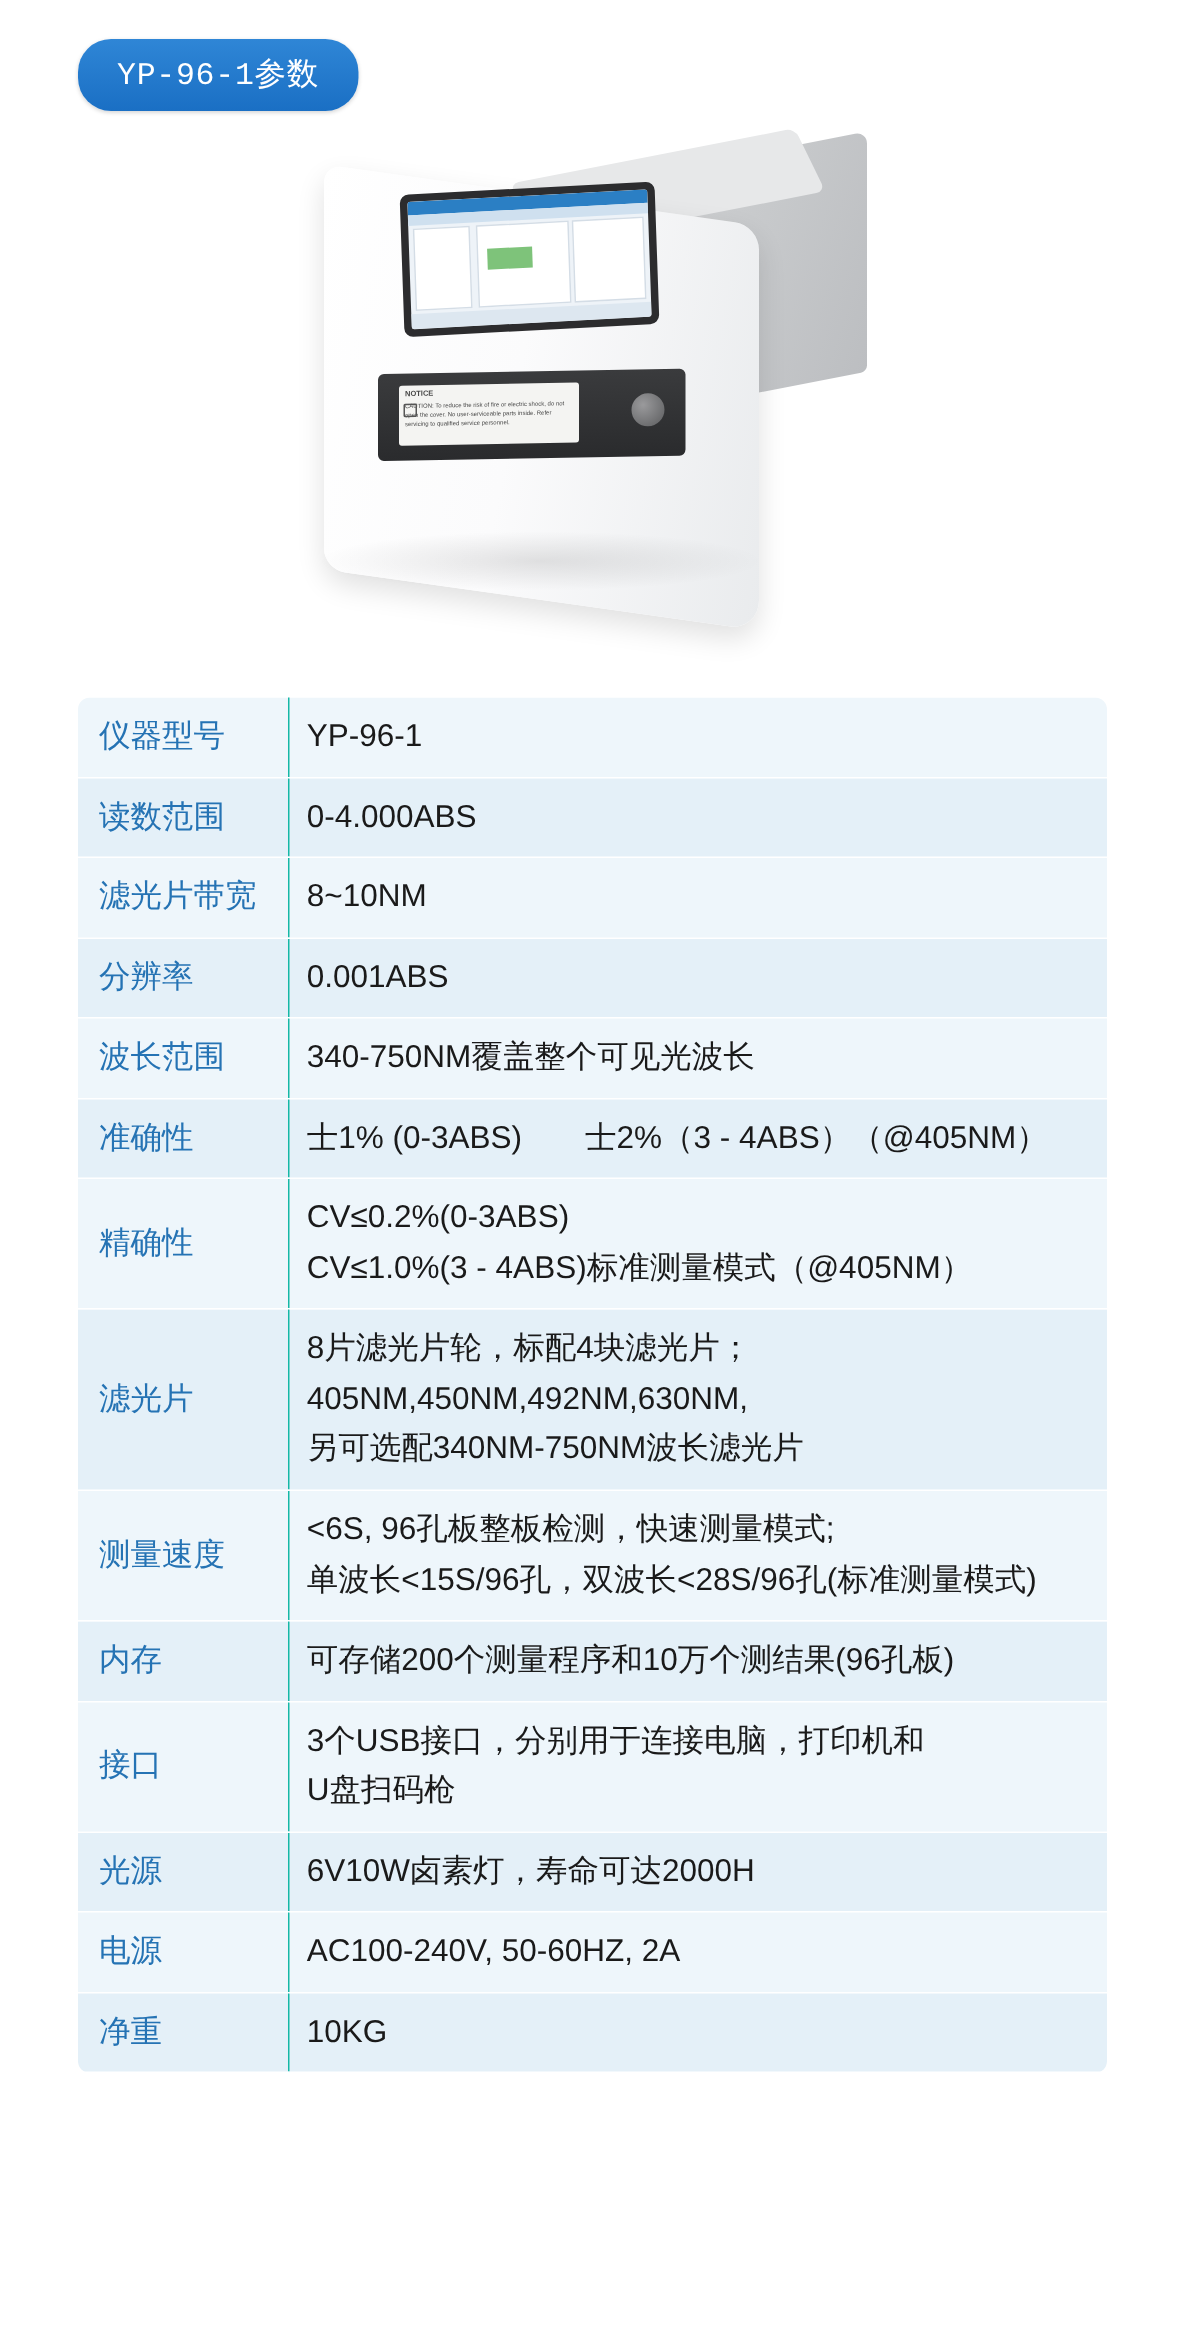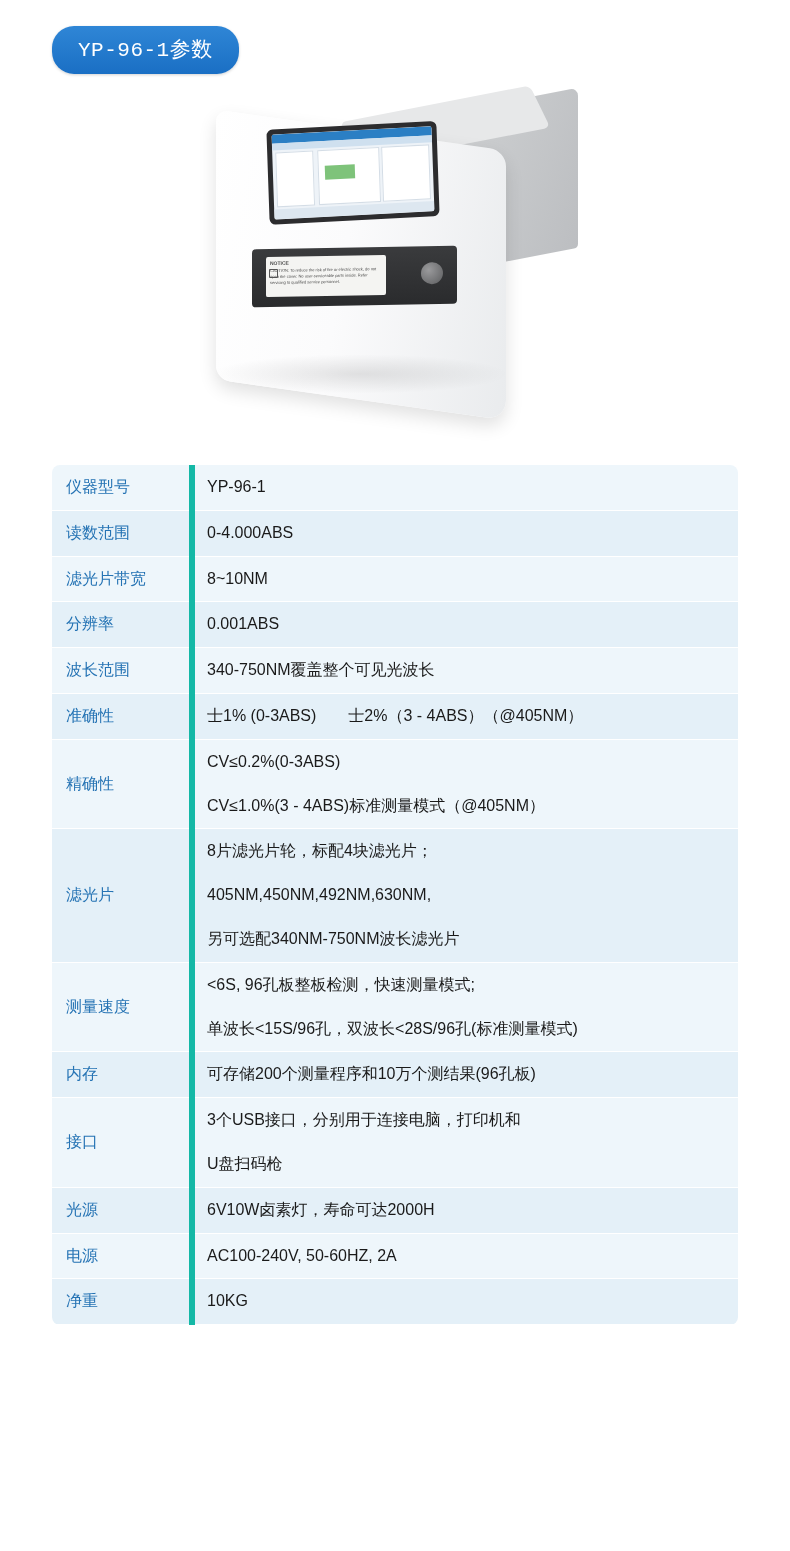--- a/index.html
+++ b/index.html
@@ -209,21 +209,21 @@
     background: radial-gradient(ellipse at center, rgba(0,0,0,0.10) 0%, rgba(0,0,0,0) 70%);
   }
 
   
   .spec-table {
     position: absolute;
     left: 52px;
     top: 465px;
     width: 686px;
     border-collapse: collapse;
-    font-size: 16px;
+    font-size: 21px;
   }
   .spec-table tr {
     background: #eef6fb;
   }
   .spec-table tr:nth-child(even) {
     background: #e4f0f8;
   }
   .spec-table td {
     padding: 10px 0 10px 10px;
     vertical-align: middle;
@@ -232,24 +232,24 @@
   }
   .spec-table td.label {
     width: 140px;
     color: #2573b4;
     white-space: nowrap;
     padding-left: 14px;
   }
   .spec-table td.value {
     color: #1a1a1a;
     padding-left: 12px;
-    border-left: 6px solid #14b8a6;
+    border-left: 1px solid #14b8a6;
   }
   .spec-table td.value div + div {
-    margin-top: 19px;
+    margin-top: 1px;
   }
   .spec-table tr:first-child td:first-child { border-top-left-radius: 8px; }
   .spec-table tr:first-child td:last-child  { border-top-right-radius: 8px; }
   .spec-table tr:last-child td:first-child  { border-bottom-left-radius: 8px; }
   .spec-table tr:last-child td:last-child   { border-bottom-right-radius: 8px; }
 </style>
 </head>
 <body>
 
 <div class="header">

